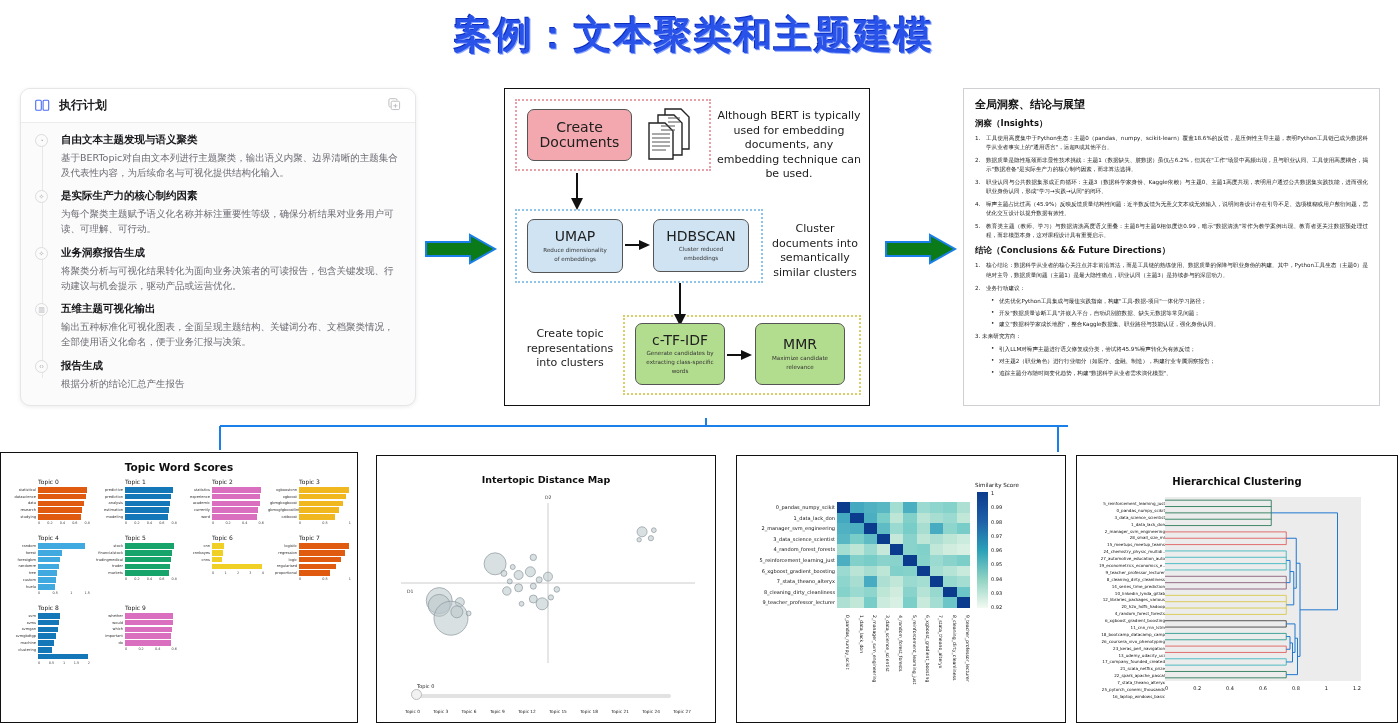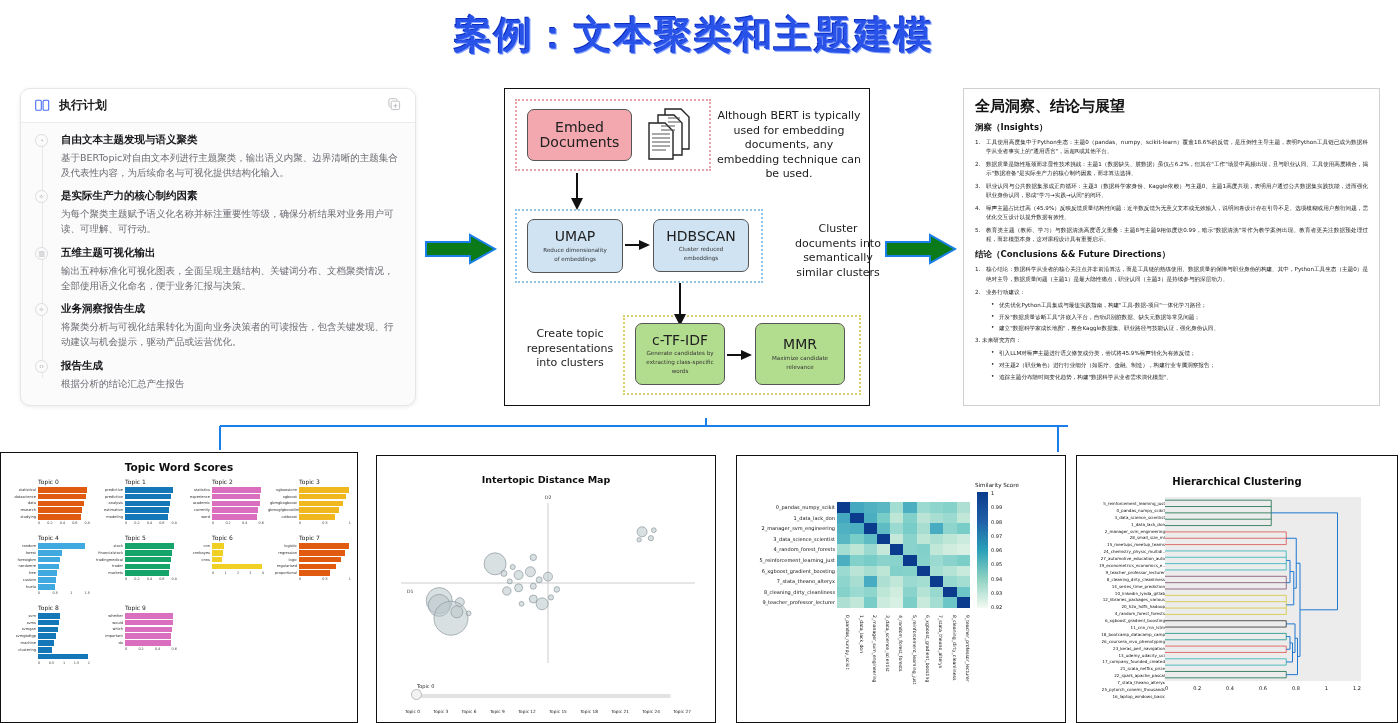--- a/index.html
+++ b/index.html
@@ -79,33 +79,33 @@
   #node-embed  { left: 22px;  top: 20px;  width: 105px; height: 52px; background: #f2a8ae; }
   #node-umap   { left: 22px;  top: 130px; width: 96px;  height: 54px; background: #cfe3f3; }
   #node-hdbscan{ left: 148px; top: 130px; width: 96px;  height: 53px; background: #cfe3f3; }
   #node-ctfidf { left: 130px; top: 234px; width: 90px;  height: 62px; background: #b3dd8e; }
   #node-mmr    { left: 250px; top: 234px; width: 90px;  height: 62px; background: #b3dd8e; }
   .note {
     position: absolute; font-family: "DejaVu Sans", sans-serif;
     font-size: 11px; line-height: 1.32; color: #1c1c1c; text-align: center;
   }
   #note-embed { left: 210px; top: 20px; width: 148px; }
-  #note-clust { left: 262px; top: 133px; width: 96px; margin-left: 23px; }
+  #note-clust { left: 262px; top: 133px; width: 96px; }
   #note-topic { left: 12px; top: 238px; width: 106px; }
   .docs-icon { position: absolute; left: 138px; top: 18px; }
   .arr { position: absolute; }
 
   
   #insights-card {
     left: 963px; top: 88px; width: 417px; height: 318px;
     border: 1px solid #cfcfd4; background: #fff;
     padding: 8px 11px; overflow: hidden;
     font-family: "DejaVu Sans", sans-serif;
   }
-  #ins-h1 { font-size: 15px; font-weight: bold; color: #111; margin-bottom: 6px; }
+  #ins-h1 { font-size: 11px; font-weight: bold; color: #111; margin-bottom: 6px; }
   .ins-h2 { font-size: 8.5px; font-weight: bold; color: #111; margin: 5px 0 4px; }
   .ins-li { font-size: 5.6px; color: #1a1a1a; line-height: 1.62; margin-bottom: 4px;
             padding-left: 11px; position: relative; text-align: justify; }
   .ins-li .num { position: absolute; left: 0; top: 0; }
   .ins-sub { font-size: 5.6px; color: #1a1a1a; line-height: 1.6; margin: 3px 0 3px 16px;
              padding-left: 8px; position: relative; }
   .ins-sub:before { content:"•"; position:absolute; left:0; top:-1px; }
 
   
   #arrow-1 { left: 424px; top: 232px; }
@@ -223,44 +223,44 @@
       <span class="dot">◔</span>
       <h4>自由文本主题发现与语义聚类</h4>
       <p>基于BERTopic对自由文本列进行主题聚类，输出语义内聚、边界清晰的主题集合及代表性内容，为后续命名与可视化提供结构化输入。</p>
     </div>
     <div class="step">
       <span class="dot">✧</span>
       <h4>是实际生产力的核心制约因素</h4>
       <p>为每个聚类主题赋予语义化名称并标注重要性等级，确保分析结果对业务用户可读、可理解、可行动。</p>
     </div>
     <div class="step">
+      <span class="dot">✧</span>
+      <h4>业务洞察报告生成</h4>
+      <p>将聚类分析与可视化结果转化为面向业务决策者的可读报告，包含关键发现、行动建议与机会提示，驱动产品或运营优化。</p>
+    </div>
+    <div class="step">
       <span class="dot">▥</span>
       <h4>五维主题可视化输出</h4>
       <p>输出五种标准化可视化图表，全面呈现主题结构、关键词分布、文档聚类情况，全部使用语义化命名，便于业务汇报与决策。</p>
-    </div>
-    <div class="step">
-      <span class="dot">✧</span>
-      <h4>业务洞察报告生成</h4>
-      <p>将聚类分析与可视化结果转化为面向业务决策者的可读报告，包含关键发现、行动建议与机会提示，驱动产品或运营优化。</p>
     </div>
     <div class="step">
       <span class="dot">‹›</span>
       <h4>报告生成</h4>
       <p>根据分析的结论汇总产生报告</p>
     </div>
   </div>
 </div>
 
 <div class="panel" id="bertopic-card">
   <div class="grp grp-embed"></div>
   <div class="grp grp-cluster"></div>
   <div class="grp grp-topic"></div>
 
   <div class="node" id="node-embed">
-    <span class="big">Embed</span>
+    <span class="big">Create</span>
     <span class="big">Documents</span>
   </div>
 
   <span class="docs-icon">
     <svg width="58" height="56" viewBox="0 0 58 56">
       <g fill="#fff" stroke="#222" stroke-width="1.4">
         <path d="M22 2h16l8 8v32H22z"></path>
           <path d="M15 8h16l8 8v32H15z"></path>
           <path d="M6 16h16l8 8v28H6z"></path>
       </g>

